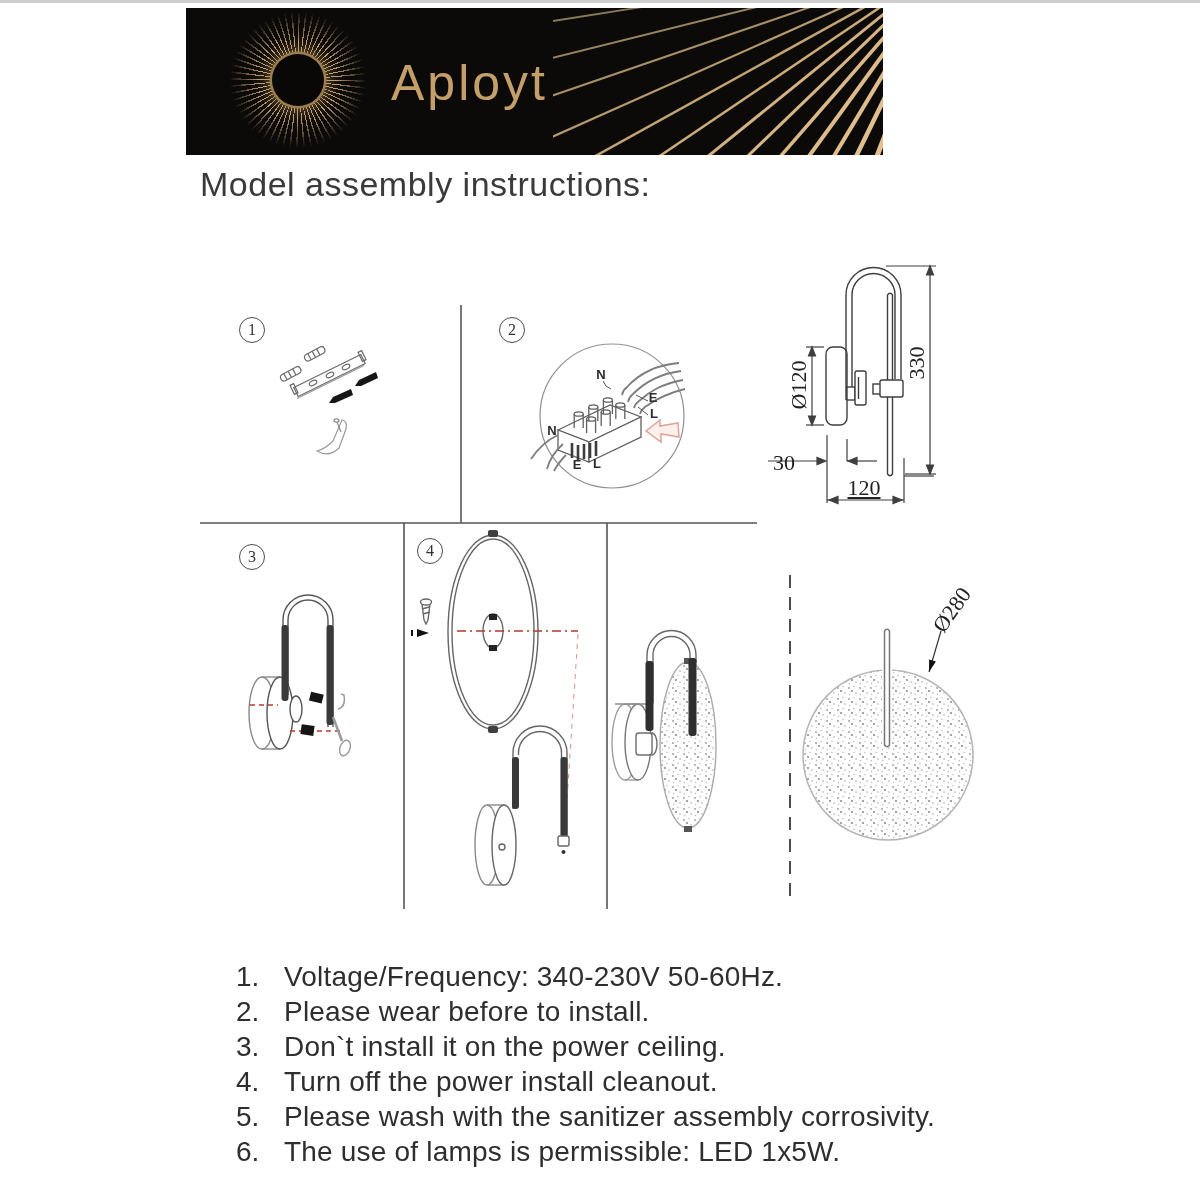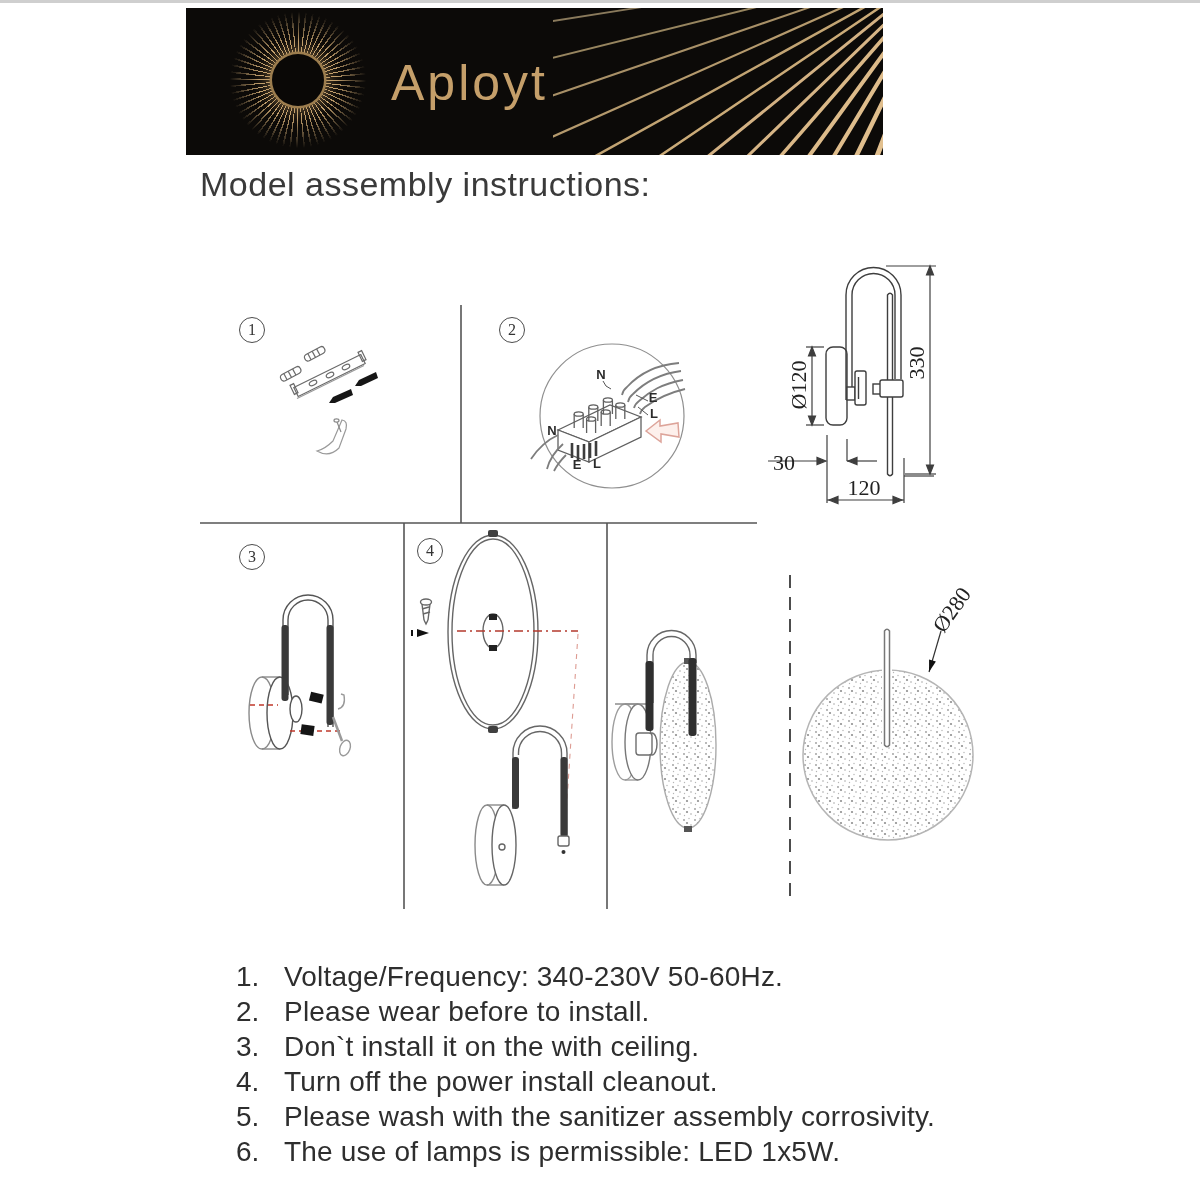--- a/index.html
+++ b/index.html
@@ -357,35 +357,35 @@
   <span class="wire-lbl" style="left:601px; top:371px;">N</span>
   <span class="wire-lbl" style="left:653px; top:394px;">E</span>
   <span class="wire-lbl" style="left:654px; top:410px;">L</span>
   <span class="wire-lbl" style="left:552px; top:427px;">N</span>
   <span class="wire-lbl" style="left:577px; top:461px;">E</span>
   <span class="wire-lbl" style="left:597px; top:460px;">L</span>
 
   <span class="lbl rot" style="left:799px; top:382px;">Ø120</span>
   <span class="lbl rot" style="left:917px; top:360px;">330</span>
   <span class="lbl" style="left:784px; top:446px;margin-top:14px;">30</span>
-  <span class="lbl" style="left:864px; top:485px;">120</span>
+  <span class="lbl" style="left:864px; top:485px;text-decoration:underline;">120</span>
   <span class="lbl rot55" style="left:952px; top:607px;">Ø280</span>
 
   <div class="instructions">
     <div class="instr-row">
       <span class="instr-num">1.</span>
       <span class="instr-text">Voltage/Frequency: 340-230V 50-60Hz.</span>
     </div>
     <div class="instr-row">
       <span class="instr-num">2.</span>
       <span class="instr-text">Please wear before to install.</span>
     </div>
     <div class="instr-row">
       <span class="instr-num">3.</span>
-      <span class="instr-text">Don`t install it on the with ceiling.</span>
+      <span class="instr-text">Don`t install it on the power ceiling.</span>
     </div>
     <div class="instr-row">
       <span class="instr-num">4.</span>
       <span class="instr-text">Turn off the power install cleanout.</span>
     </div>
     <div class="instr-row">
       <span class="instr-num">5.</span>
       <span class="instr-text">Please wash with the sanitizer assembly corrosivity.</span>
     </div>
     <div class="instr-row">

